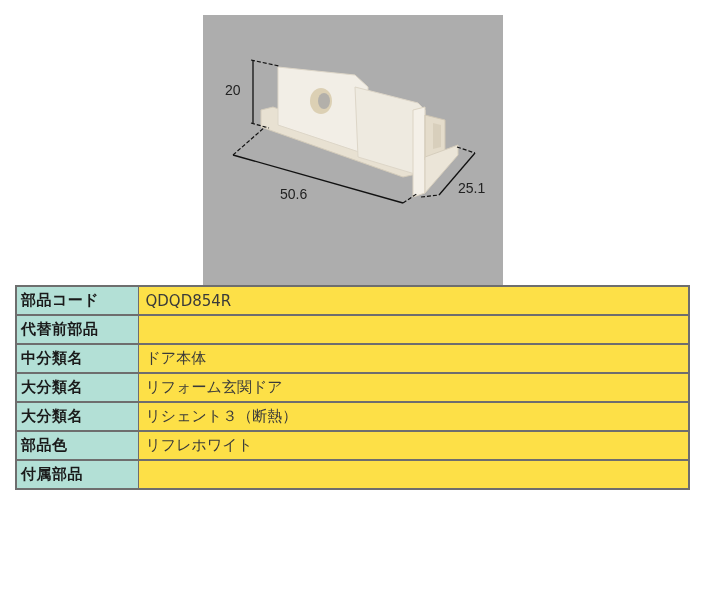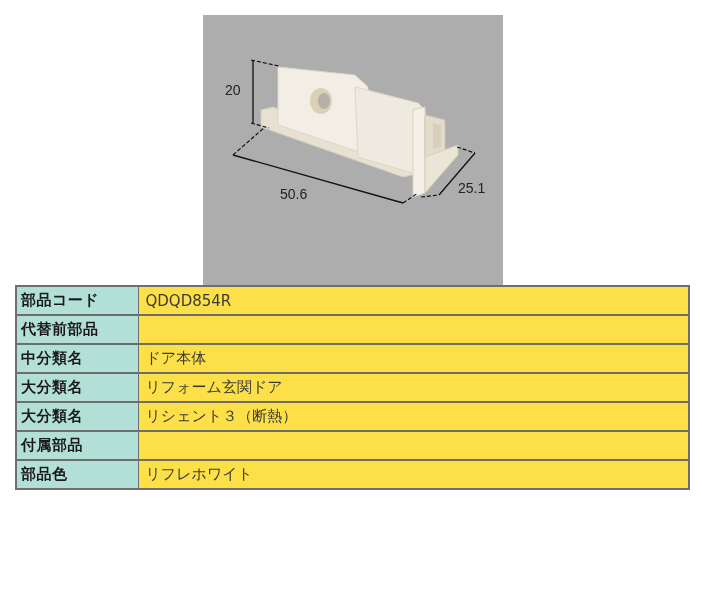--- a/index.html
+++ b/index.html
@@ -118,21 +118,21 @@
     </tr>
     <tr>
       <td class="label">大分類名</td>
       <td class="value">リフォーム玄関ドア</td>
     </tr>
     <tr>
       <td class="label">大分類名</td>
       <td class="value">リシェント３（断熱）</td>
     </tr>
     <tr>
+      <td class="label">部品色</td>
+      <td class="value">リフレホワイト</td>
+    </tr>
+    <tr>
       <td class="label">付属部品</td>
       <td class="value"></td>
-    </tr>
-    <tr>
-      <td class="label">部品色</td>
-      <td class="value">リフレホワイト</td>
     </tr>
   </tbody>
 </table>
 
 </body></html>

